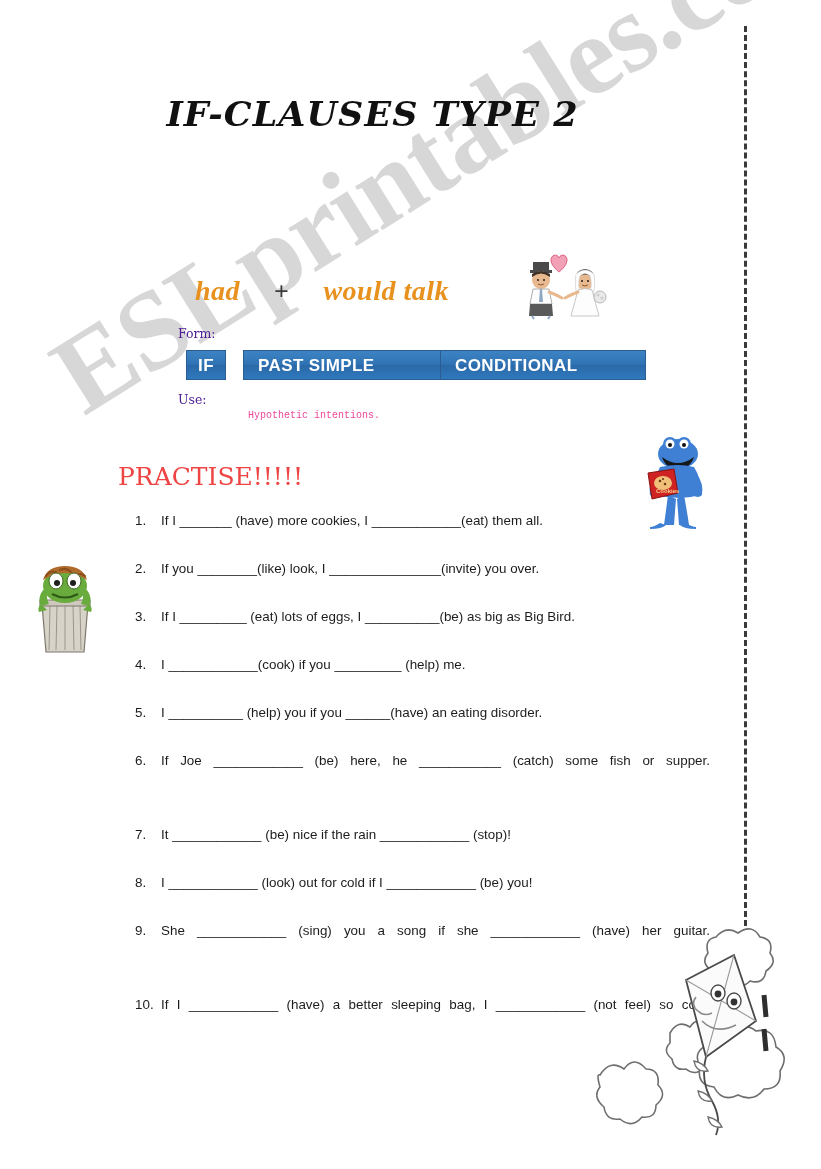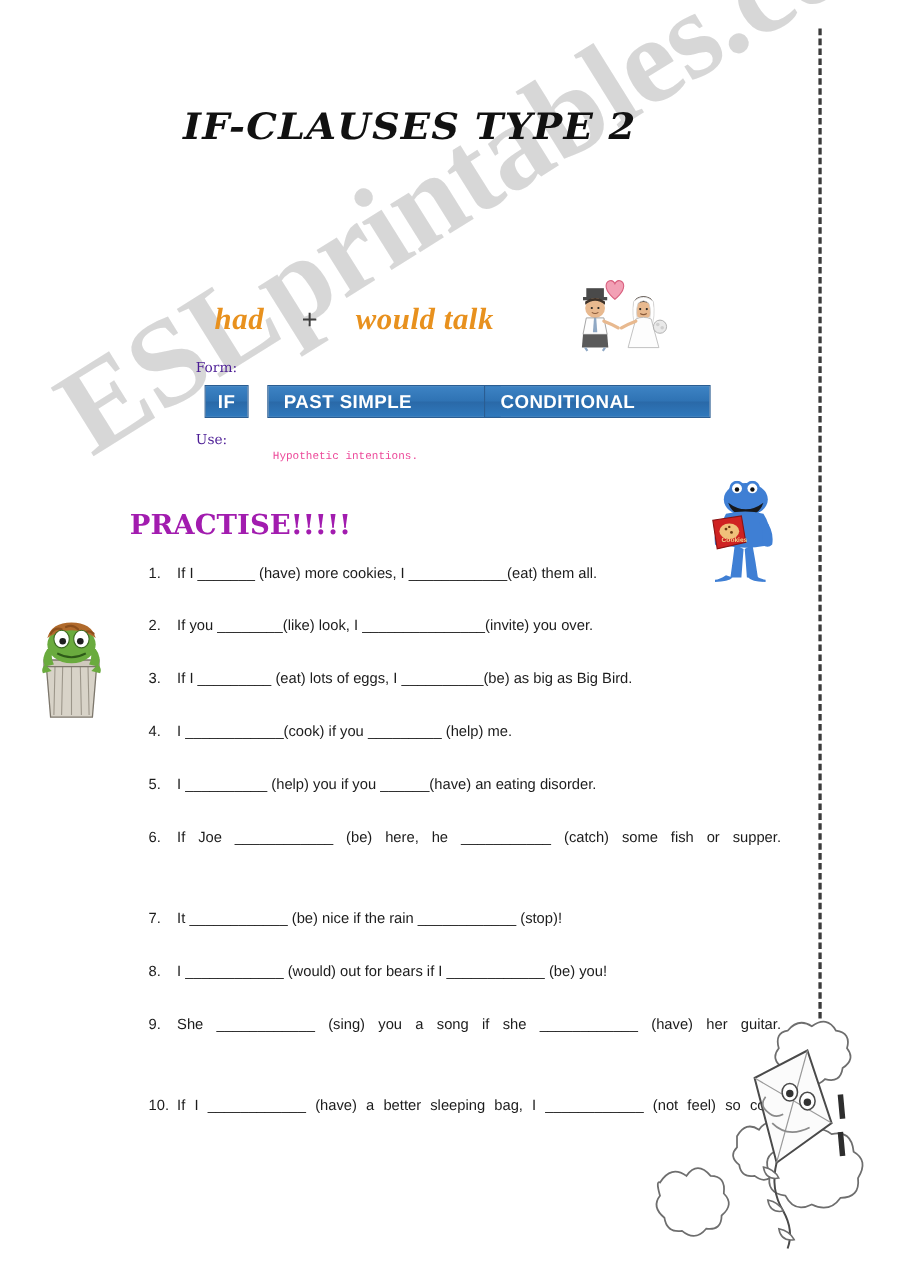--- a/index.html
+++ b/index.html
@@ -157,22 +157,22 @@
     padding-left: 14px;
   }
 
   
   .practise {
     position: absolute;
     left: 118px;
     top: 462px;
     font-family: "DejaVu Serif", serif;
     font-size: 25px;
-    font-weight: bold;
-    color: #a21caf;
+    font-weight: normal;
+    color: #ef4444;
     letter-spacing: 0px;
   }
 
   
   .exercises {
     position: absolute;
     left: 135px;
     top: 508px;
     width: 575px;
   }
@@ -352,21 +352,21 @@
     <div class="ex-item">
       <span class="ex-num">6.</span>
       <span class="ex-text justify">If Joe ____________ (be) here, he ___________ (catch) some fish or supper.</span>
     </div>
     <div class="ex-item">
       <span class="ex-num">7.</span>
       <span class="ex-text">It ____________ (be) nice if the rain ____________ (stop)!</span>
     </div>
     <div class="ex-item">
       <span class="ex-num">8.</span>
-      <span class="ex-text">I ____________ (would) out for bears if I ____________ (be) you!</span>
+      <span class="ex-text">I ____________ (look) out for cold if I ____________ (be) you!</span>
     </div>
     <div class="ex-item">
       <span class="ex-num">9.</span>
       <span class="ex-text justify">She ____________ (sing) you a song if she ____________ (have) her guitar.</span>
     </div>
     <div class="ex-item">
       <span class="ex-num">10.</span>
       <span class="ex-text justify">If I ____________ (have) a better sleeping bag, I ____________ (not feel) so cold.</span>
     </div>
   </div>

